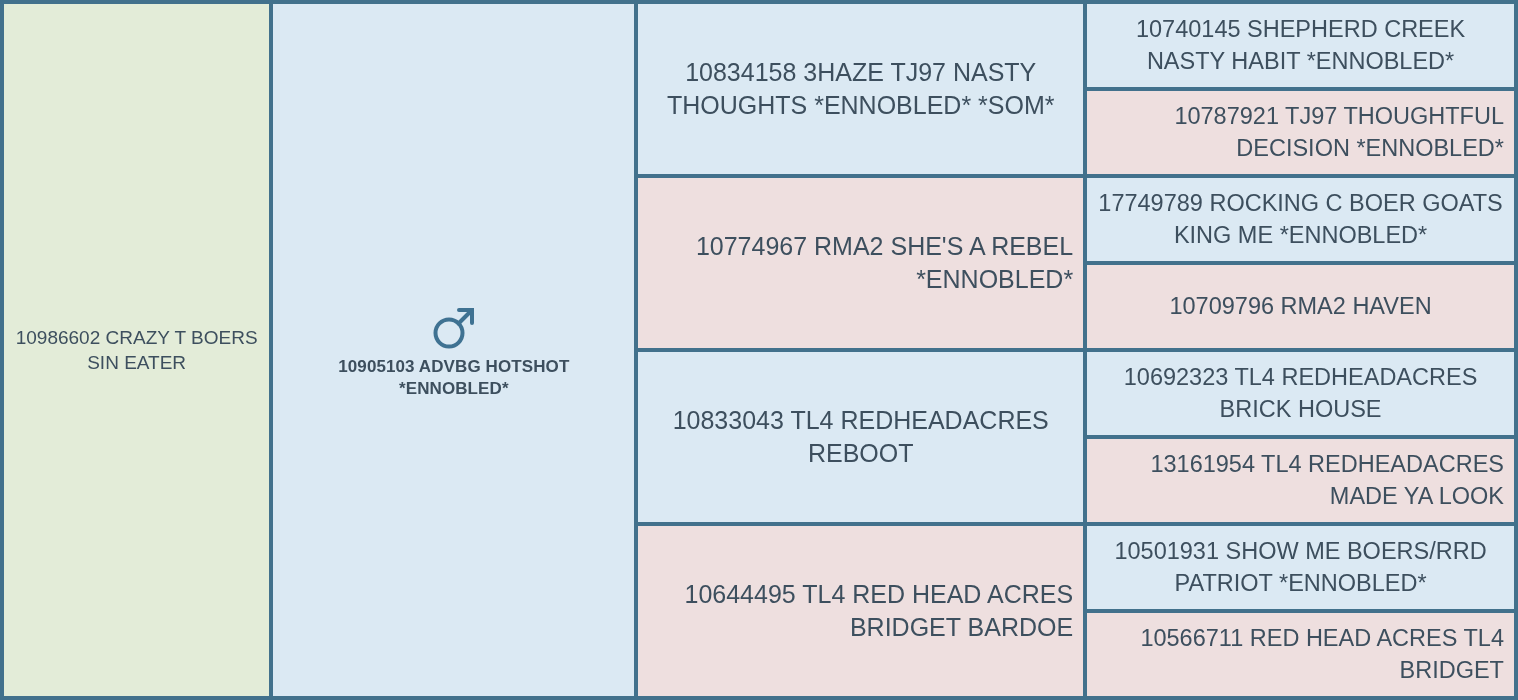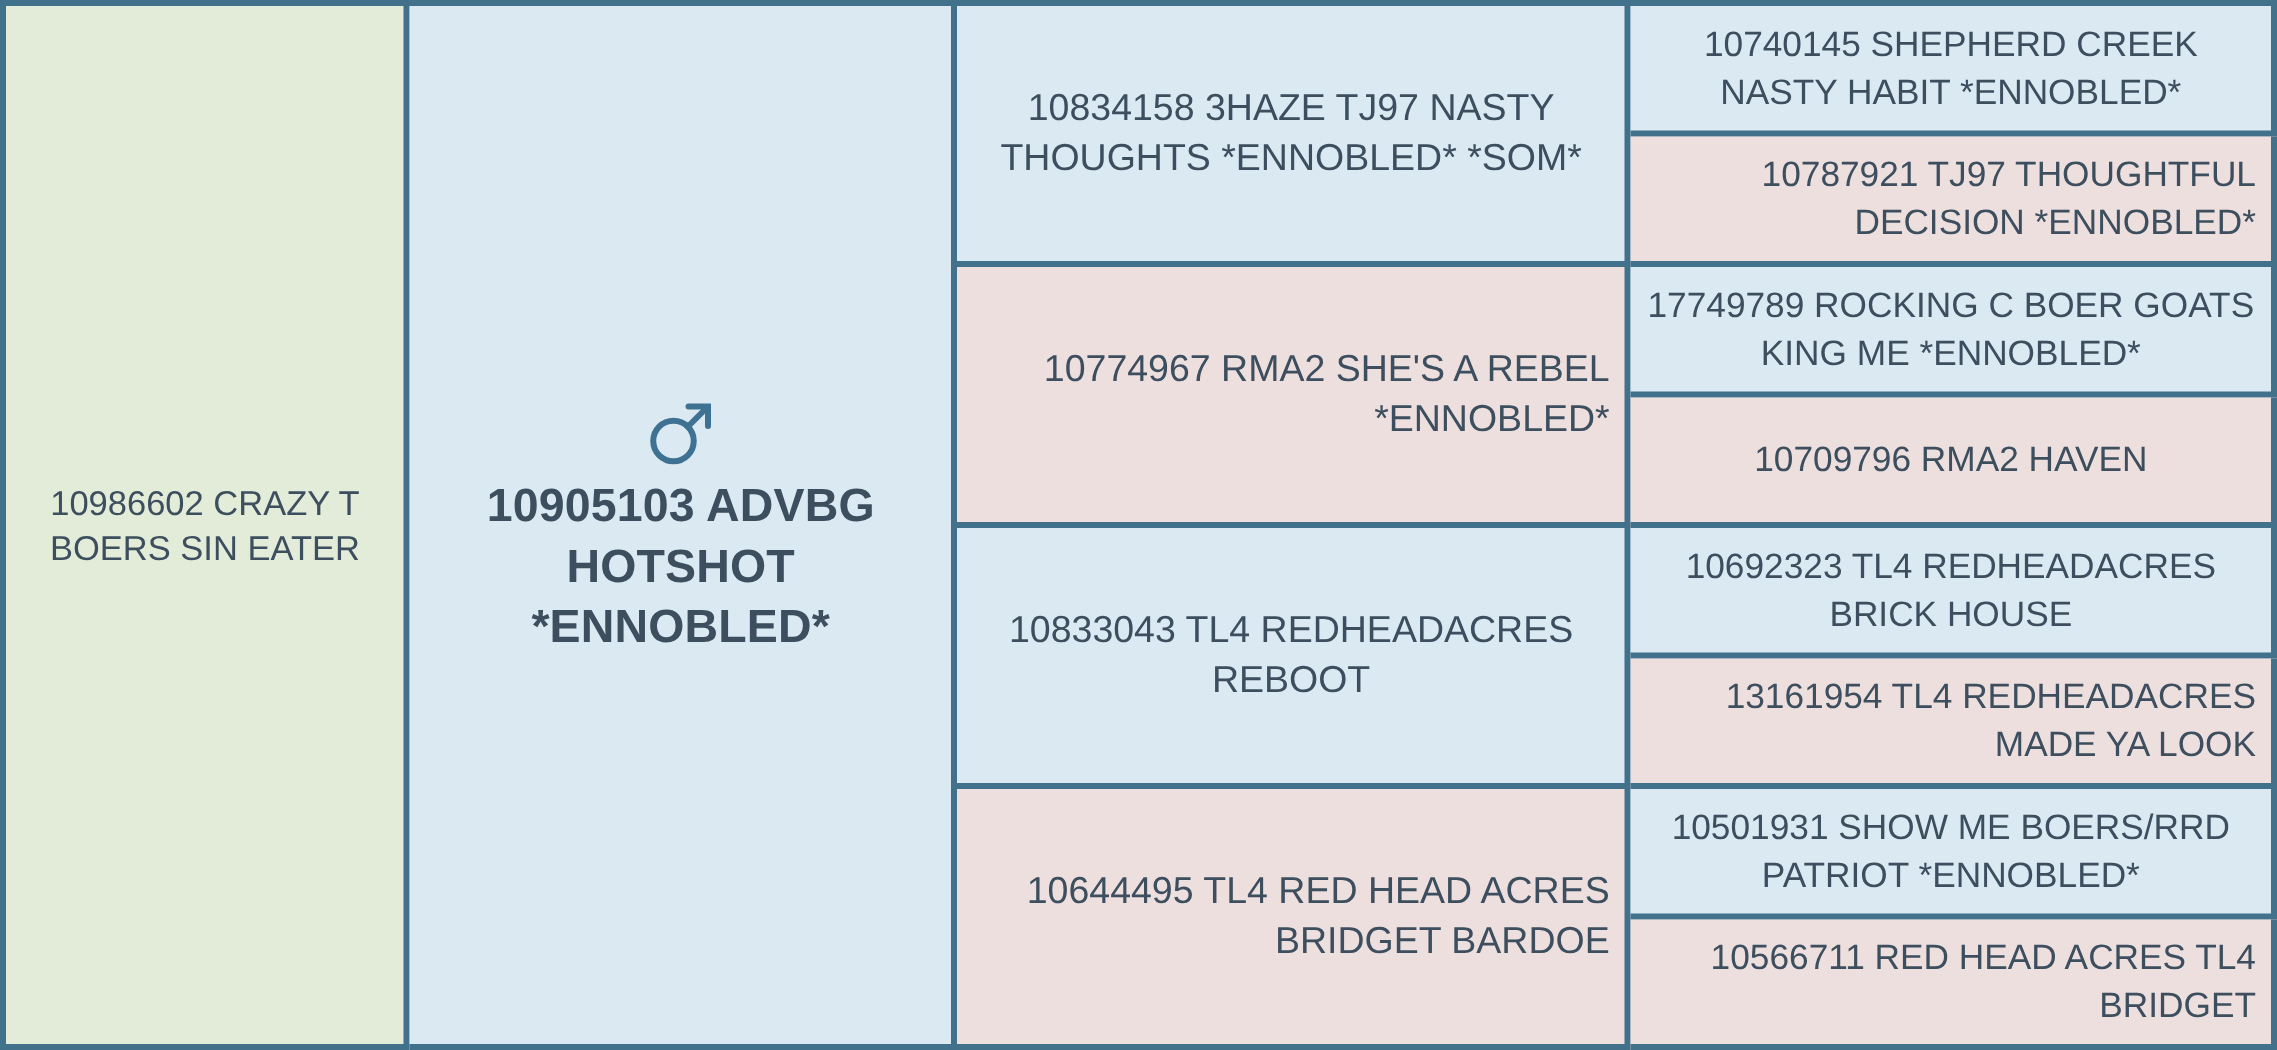--- a/index.html
+++ b/index.html
@@ -35,22 +35,22 @@
     border-right: 4px solid #42718c;
     border-bottom: 4px solid #42718c;
     color: #3d4f5e;
     line-height: 1.32;
     overflow: hidden;
   }
   .male   { background: #dbe9f3; }
   .female { background: #eedfdf; text-align: right; }
   .root   { background: #e3ecd8; }
 
-  .col-root .cell  { font-size: 23px; }
-  .col-gen1 .cell  { font-size: 31px; font-weight: bold; letter-spacing: .1px; }
+  .col-root .cell  { font-size: 19px; }
+  .col-gen1 .cell  { font-size: 17px; font-weight: bold; letter-spacing: .1px; }
   .col-gen2 .cell  { font-size: 25px; }
   .col-gen3 .cell  { font-size: 23.5px; }
 
   .sym {
     display: block;
     margin-bottom: 4px;
     line-height: 1;
   }
   .sym svg { display: block; }
   .label { display: block; }

